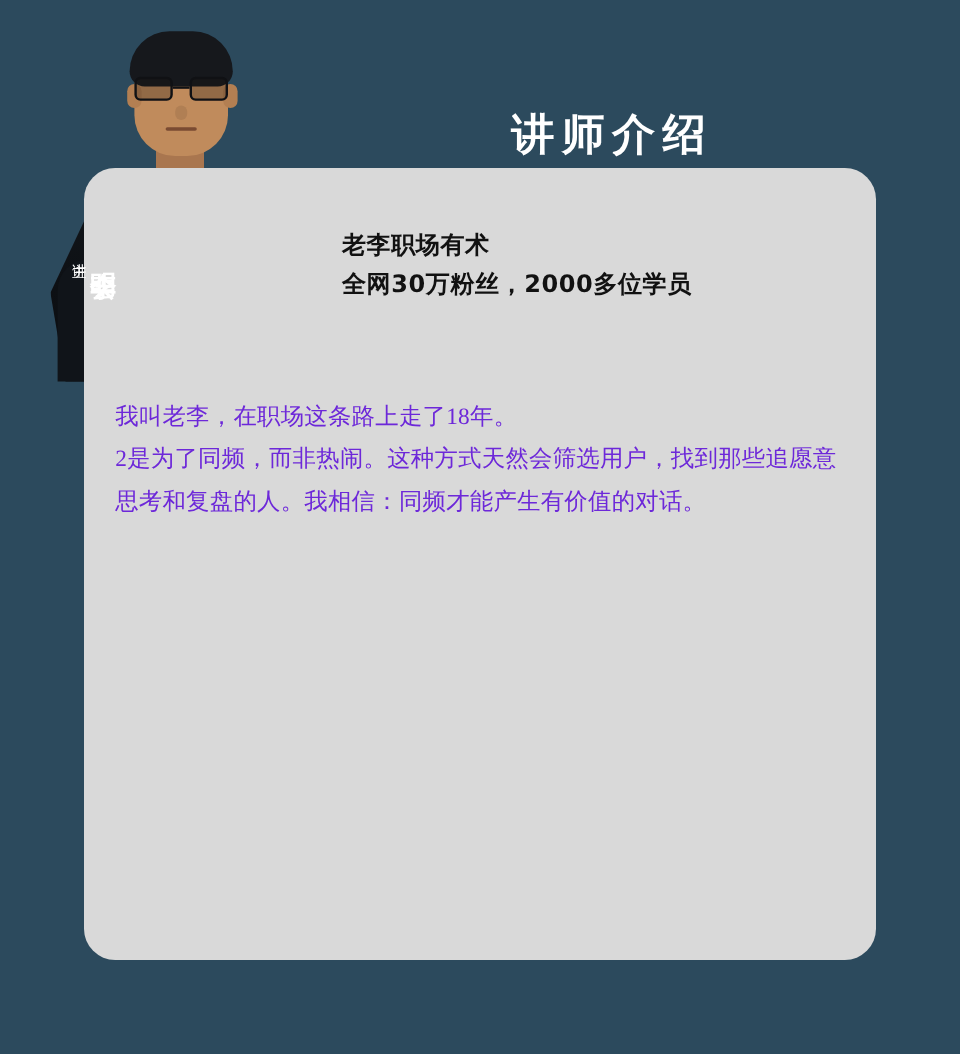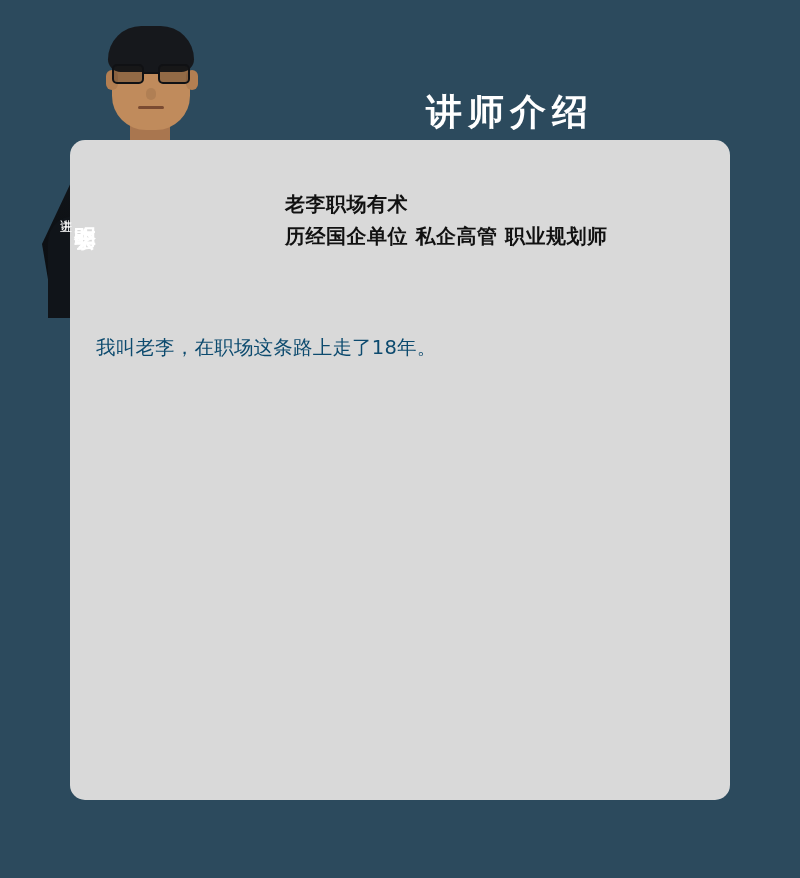--- a/index.html
+++ b/index.html
@@ -208,44 +208,45 @@
   }
 
   
   .card {
     position: absolute;
     left: 70px;
     top: 140px;
     width: 660px;
     height: 660px;
     background: #d9d9d9;
-    border-radius: 15px;
+    border-radius: 26px;
   }
 
   .intro {
     position: absolute;
     left: 215px;
     top: 48px;
     color: #111111;
     font-size: 20px;
     font-weight: bold;
     line-height: 1.62;
     letter-spacing: 0.5px;
   }
   .intro div { white-space: nowrap; }
 
   .body-text {
     position: absolute;
     left: 26px;
     top: 190px;
     width: 612px;
-    color: #0c4a6e;
+    color: #6d28d9;
     font-size: 19.5px;
     line-height: 1.82;
     letter-spacing: 0.2px;
+    font-family: Liberation Serif, serif;
   }
   .body-text p {
     margin: 0;
     text-indent: 0;
   }
 </style>
 </head>
 <body>
 
 <div class="page">
@@ -275,21 +276,22 @@
   </div>
 
   <div class="vert-caption">
     <div class="vert-col small">主讲</div>
     <div class="vert-col big">李会明</div>
   </div>
 
   <div class="card">
     <div class="intro">
       <div>老李职场有术</div>
-      <div>历经国企单位 私企高管 职业规划师</div>
+      <div>全网30万粉丝，2000多位学员</div>
     </div>
 
     <div class="body-text">
       <p>我叫老李，在职场这条路上走了18年。</p>
+      <p>2是为了同频，而非热闹。这种方式天然会筛选用户，找到那些追愿意思考和复盘的人。我相信：同频才能产生有价值的对话。</p>
     </div>
   </div>
 
 </div>
 
 </body></html>

